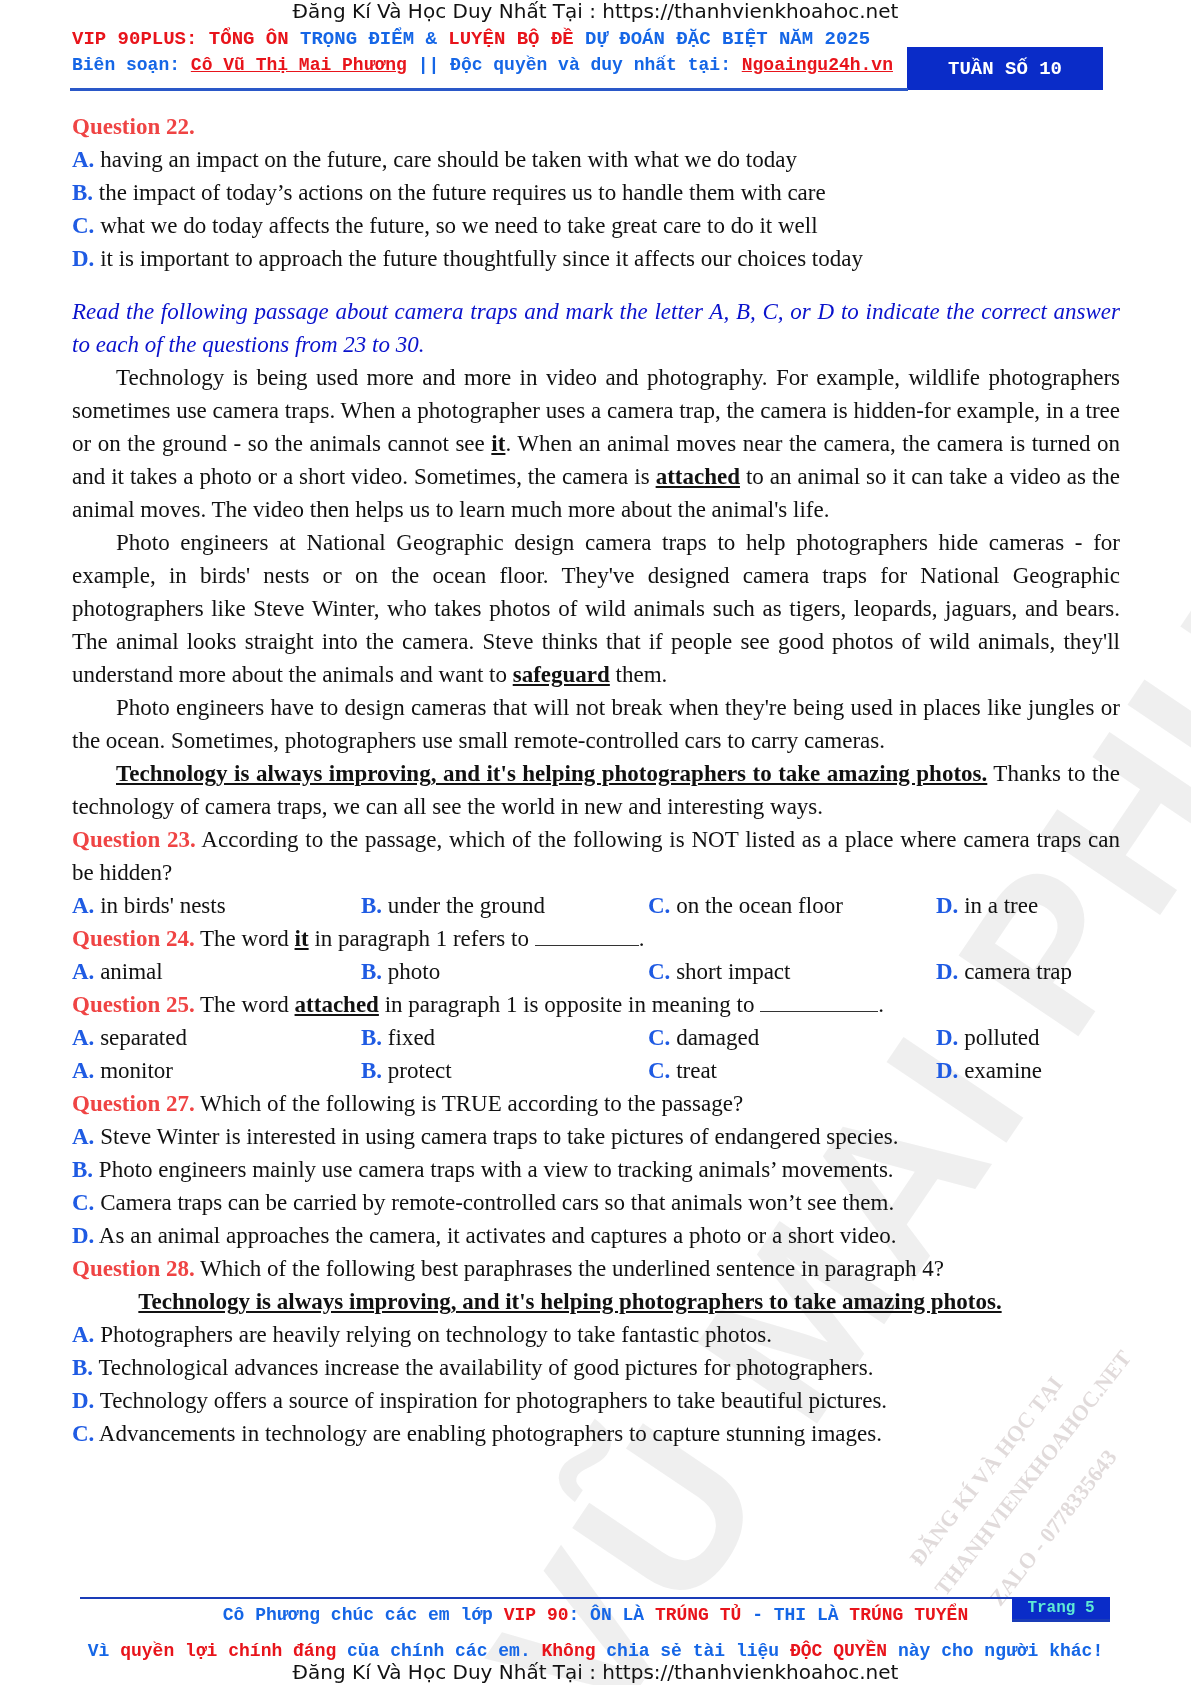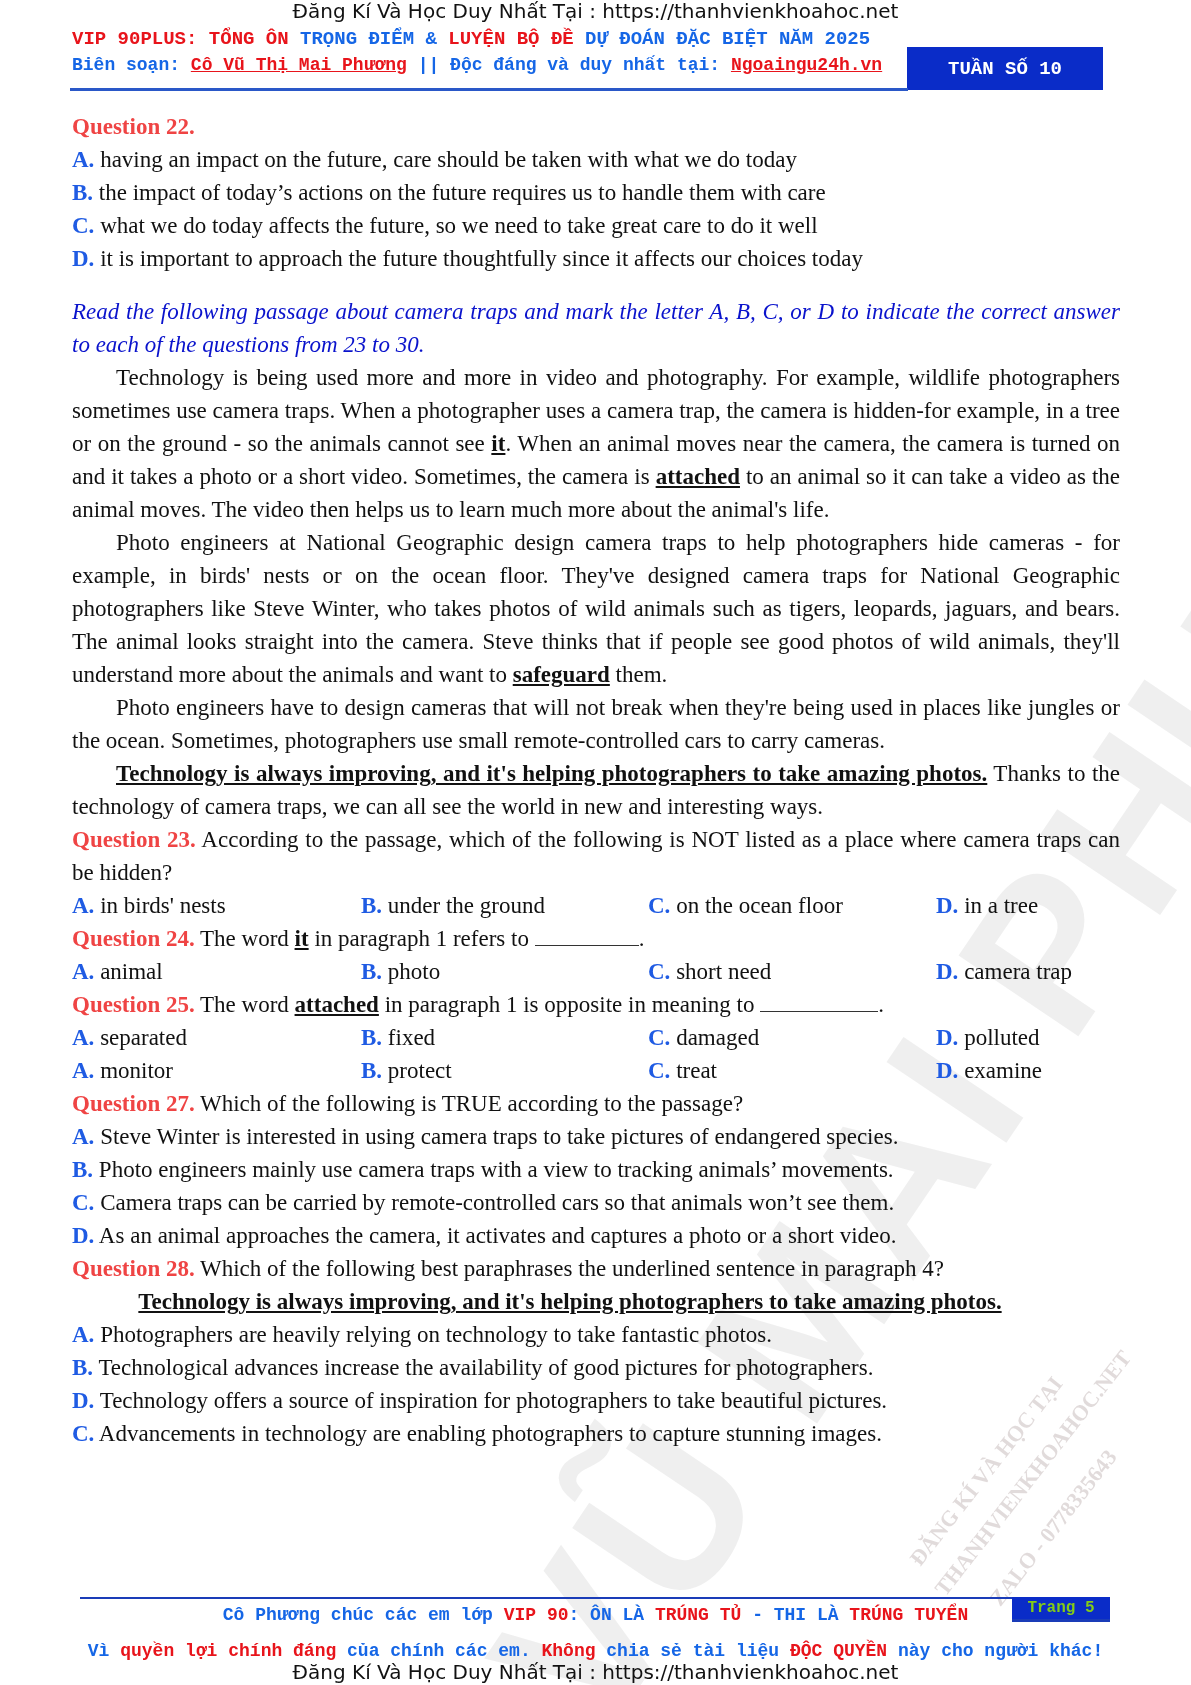--- a/index.html
+++ b/index.html
@@ -19,21 +19,21 @@
   .line { white-space:nowrap; }
   .ind { text-indent:44px; }
   .instr { color:#0a13cc; font-weight:normal; font-style:italic; }
   .ul { text-decoration:underline; font-weight:bold; }
   .right { text-align:right; }
   .grid4 { display:grid; grid-template-columns:289px 287px 288px 1fr; }
   .blank { display:inline-block; border-bottom:1.5px solid #333; height:20px; vertical-align:baseline; }
   .center { text-align:center; }
   .spacer { height:18px; }
   .footer-rule { position:absolute; top:1597px; left:80px; width:1030px; height:2px; background:#1a3cb8; }
-  .page-box { position:absolute; top:1597px; left:1012px; width:98px; height:22px; background:#0a2cc8; color:#84cc16; font-weight:bold; font-size:16px; text-align:center; line-height:22px; border-bottom:3px solid #1a3cb8; }
+  .page-box { position:absolute; top:1597px; left:1012px; width:98px; height:22px; background:#0a2cc8; color:#5eead4; font-weight:bold; font-size:16px; text-align:center; line-height:22px; border-bottom:3px solid #1a3cb8; }
   .foot1 { position:absolute; top:1605px; left:0; width:1191px; text-align:center; font-size:18px; font-weight:bold; }
   .foot2 { position:absolute; top:1633px; left:0; width:1191px; text-align:center; font-size:18px; font-weight:bold;margin-top:8px; }
   .foot3 { position:absolute; top:1660px; left:0; width:1191px; text-align:center; font-size:20px; font-family:"DejaVu Sans", sans-serif; color:#111; }
   .wm-big { position:absolute; left:140px; top:820px; font-family:"Liberation Sans", sans-serif; font-weight:bold; font-size:210px; color:rgba(180,180,180,0.22); transform:rotate(-56deg); transform-origin:center; white-space:nowrap; pointer-events:none; letter-spacing:6px; }
   .wm-small { position:absolute; font-family:"Liberation Serif", serif; font-weight:bold; font-size:22px; color:rgba(200,190,190,0.55); transform:rotate(-52deg); white-space:nowrap; pointer-events:none; transform-origin:left bottom; }
 </style>
 </head>
 <body>
 
 <div class="wm-big">VŨ MAI PHƯƠNG</div>
@@ -41,21 +41,21 @@
 <div class="wm-small" style="left:950px; top:1575px;">THANHVIENKHOAHOC.NET</div>
 <div class="wm-small" style="left:1005px; top:1585px;">ZALO - 0778335643</div>
 
 <div class="top-url">Đăng Kí Và Học Duy Nhất Tại : https://thanhvienkhoahoc.net</div>
 
 <div class="hdr1 sans">
   <span class="red">VIP 90PLUS: TỔNG ÔN </span><span class="blue">TRỌNG ĐIỂM &amp; </span><span class="red">LUYỆN BỘ ĐỀ </span><span class="blue">DỰ ĐOÁN ĐẶC BIỆT NĂM 2025</span>
 </div>
 
 <div class="hdr2 sans blue">
-  <span>Biên soạn: </span><span class="link">Cô Vũ Thị Mai Phương</span><span> || Độc đáng và duy nhất tại: </span><span class="link">Ngoaingu24h.vn</span>
+  <span>Biên soạn: </span><span class="link">Cô Vũ Thị Mai Phương</span><span> || Độc quyền và duy nhất tại: </span><span class="link">Ngoaingu24h.vn</span>
 </div>
 
 <div class="week-box sans">TUẦN SỐ 10</div>
 <div class="hdr-rule"></div>
 
 <div class="content">
 
   <div>
     <div class="line"><span class="qlabel">Question 22.</span></div>
     <div class="line"><span class="opt">A.</span><span> having an impact on the future, care should be taken with what we do today</span></div>
@@ -83,21 +83,21 @@
       <div><span class="opt">C.</span><span> on the ocean floor</span></div>
       <div><span class="opt">D.</span><span> in a tree</span></div>
     </div>
   </div>
 
   <div>
     <div class="line"><span class="qlabel">Question 24.</span><span> The word </span><span class="ul">it</span><span> in paragraph 1 refers to </span><span class="blank" style="width:104px;"></span>.</div>
     <div class="grid4">
       <div><span class="opt">A.</span><span> animal</span></div>
       <div><span class="opt">B.</span><span> photo</span></div>
-      <div><span class="opt">C.</span><span> short need</span></div>
+      <div><span class="opt">C.</span><span> short impact</span></div>
       <div><span class="opt">D.</span><span> camera trap</span></div>
     </div>
   </div>
 
   <div>
     <div class="line"><span class="qlabel">Question 25.</span><span> The word </span><span class="ul">attached</span><span> in paragraph 1 is opposite in meaning to </span><span class="blank" style="width:118px;"></span>.</div>
     <div class="grid4">
       <div><span class="opt">A.</span><span> separated</span></div>
       <div><span class="opt">B.</span><span> fixed</span></div>
       <div><span class="opt">C.</span><span> damaged</span></div>

